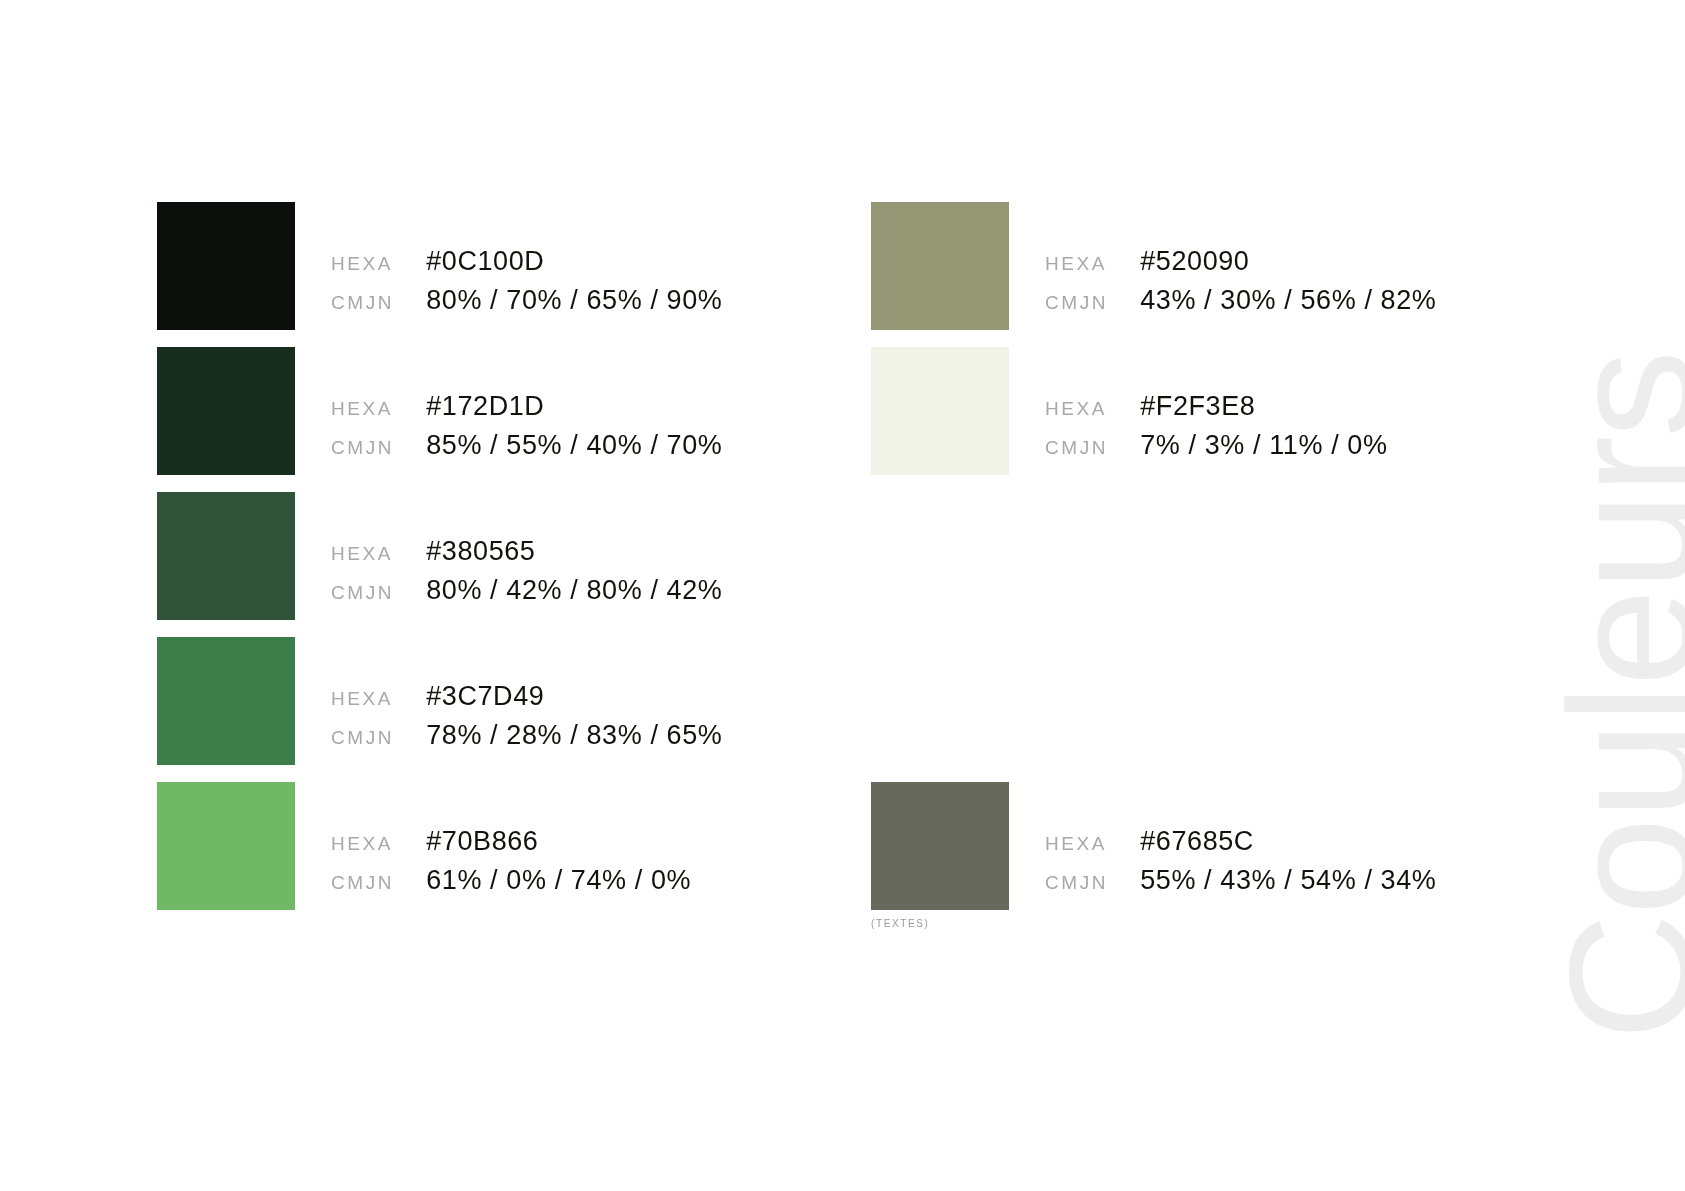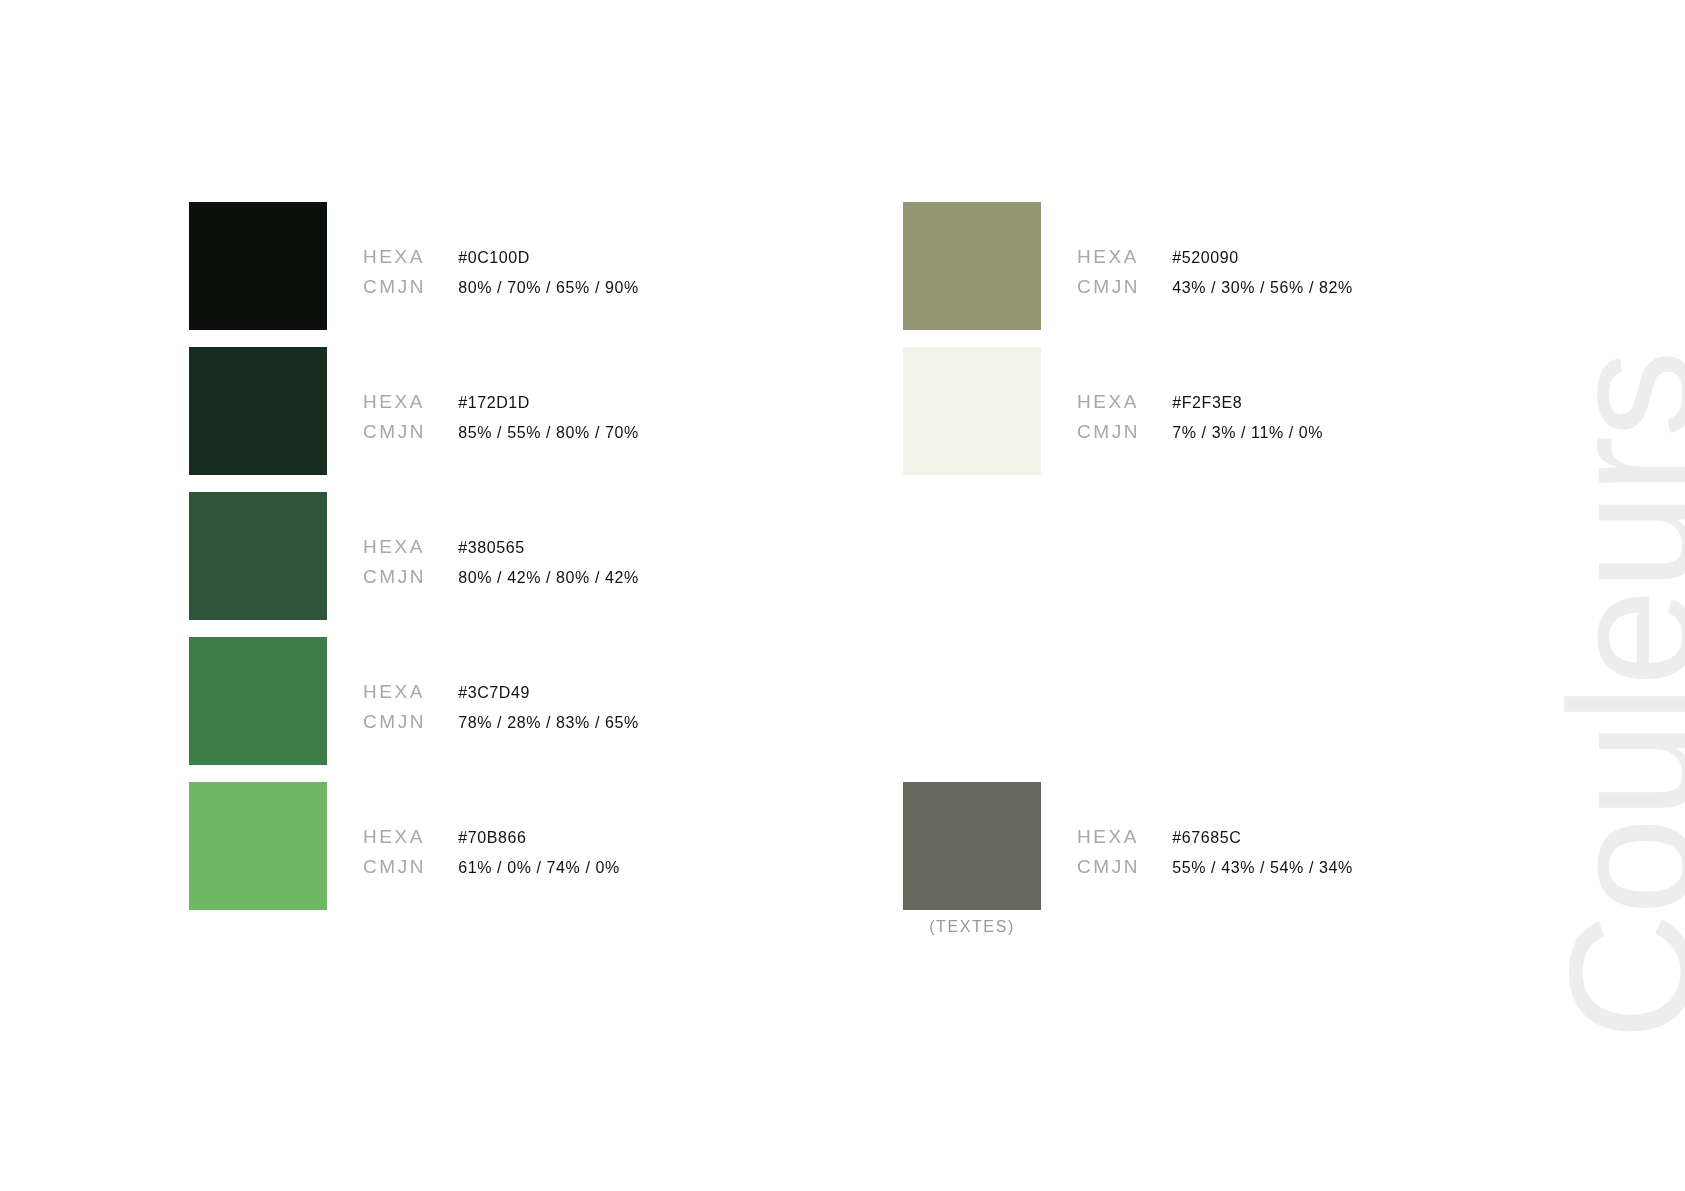--- a/index.html
+++ b/index.html
@@ -12,21 +12,20 @@
     background: #ffffff;
     font-family: "Liberation Sans", sans-serif;
     overflow: hidden;
     position: relative;
   }
 
   .page {
     position: absolute;
     inset: 0;
     background: #ffffff;
-    margin-left: 32px;
   }
 
   
   .side-title {
     position: absolute;
     right: -34px;
     top: 352px;
     color: #ededed;
     font-size: 176px;
     font-weight: 400;
@@ -84,33 +83,33 @@
   .col-right .info { left: 174px; }
 
   .lbl {
     color: #a8a8a8;
     font-size: 19px;
     letter-spacing: 2.6px;
     font-weight: 400;
   }
   .val {
     color: #12110f;
-    font-size: 16px;
+    font-size: 27px;
     letter-spacing: 0.6px;
     font-weight: 400;
   }
 
   .caption {
     position: absolute;
     top: 136px;
     left: 0;
     width: 138px;
-    text-align: center;
+    text-align: left;
     color: #9a9a9a;
-    font-size: 16px;
+    font-size: 10px;
     letter-spacing: 1.6px;
   }
 
   
   .e0 { top: 0px; }
   .e1 { top: 145px; }
   .e2 { top: 290px; }
   .e3 { top: 435px; }
   .e4 { top: 580px; }
 
@@ -136,21 +135,21 @@
           <span class="val">80% / 70% / 65% / 90%</span>
         </div>
       </div>
 
       <div class="entry abs e1">
         <div class="swatch" style="background: rgb(23, 45, 29);"></div>
         <div class="info">
           <span class="lbl">HEXA</span>
           <span class="val">#172D1D</span>
           <span class="lbl">CMJN</span>
-          <span class="val">85% / 55% / 80% / 70%</span>
+          <span class="val">85% / 55% / 40% / 70%</span>
         </div>
       </div>
 
       <div class="entry abs e2">
         <div class="swatch" style="background: rgb(48, 84, 57);"></div>
         <div class="info">
           <span class="lbl">HEXA</span>
           <span class="val">#380565</span>
           <span class="lbl">CMJN</span>
           <span class="val">80% / 42% / 80% / 42%</span>

